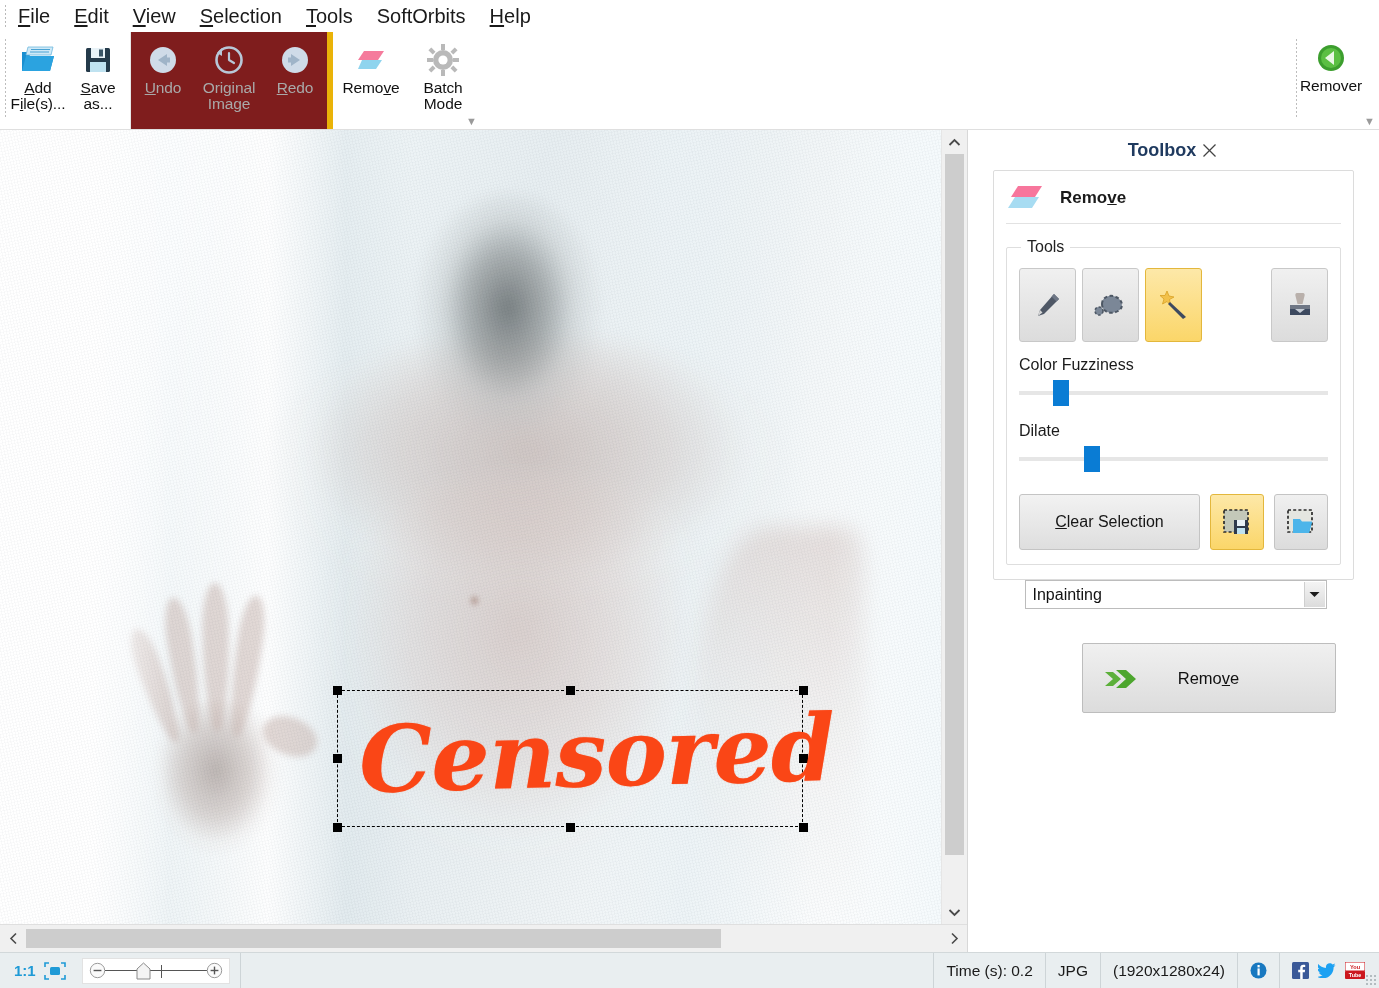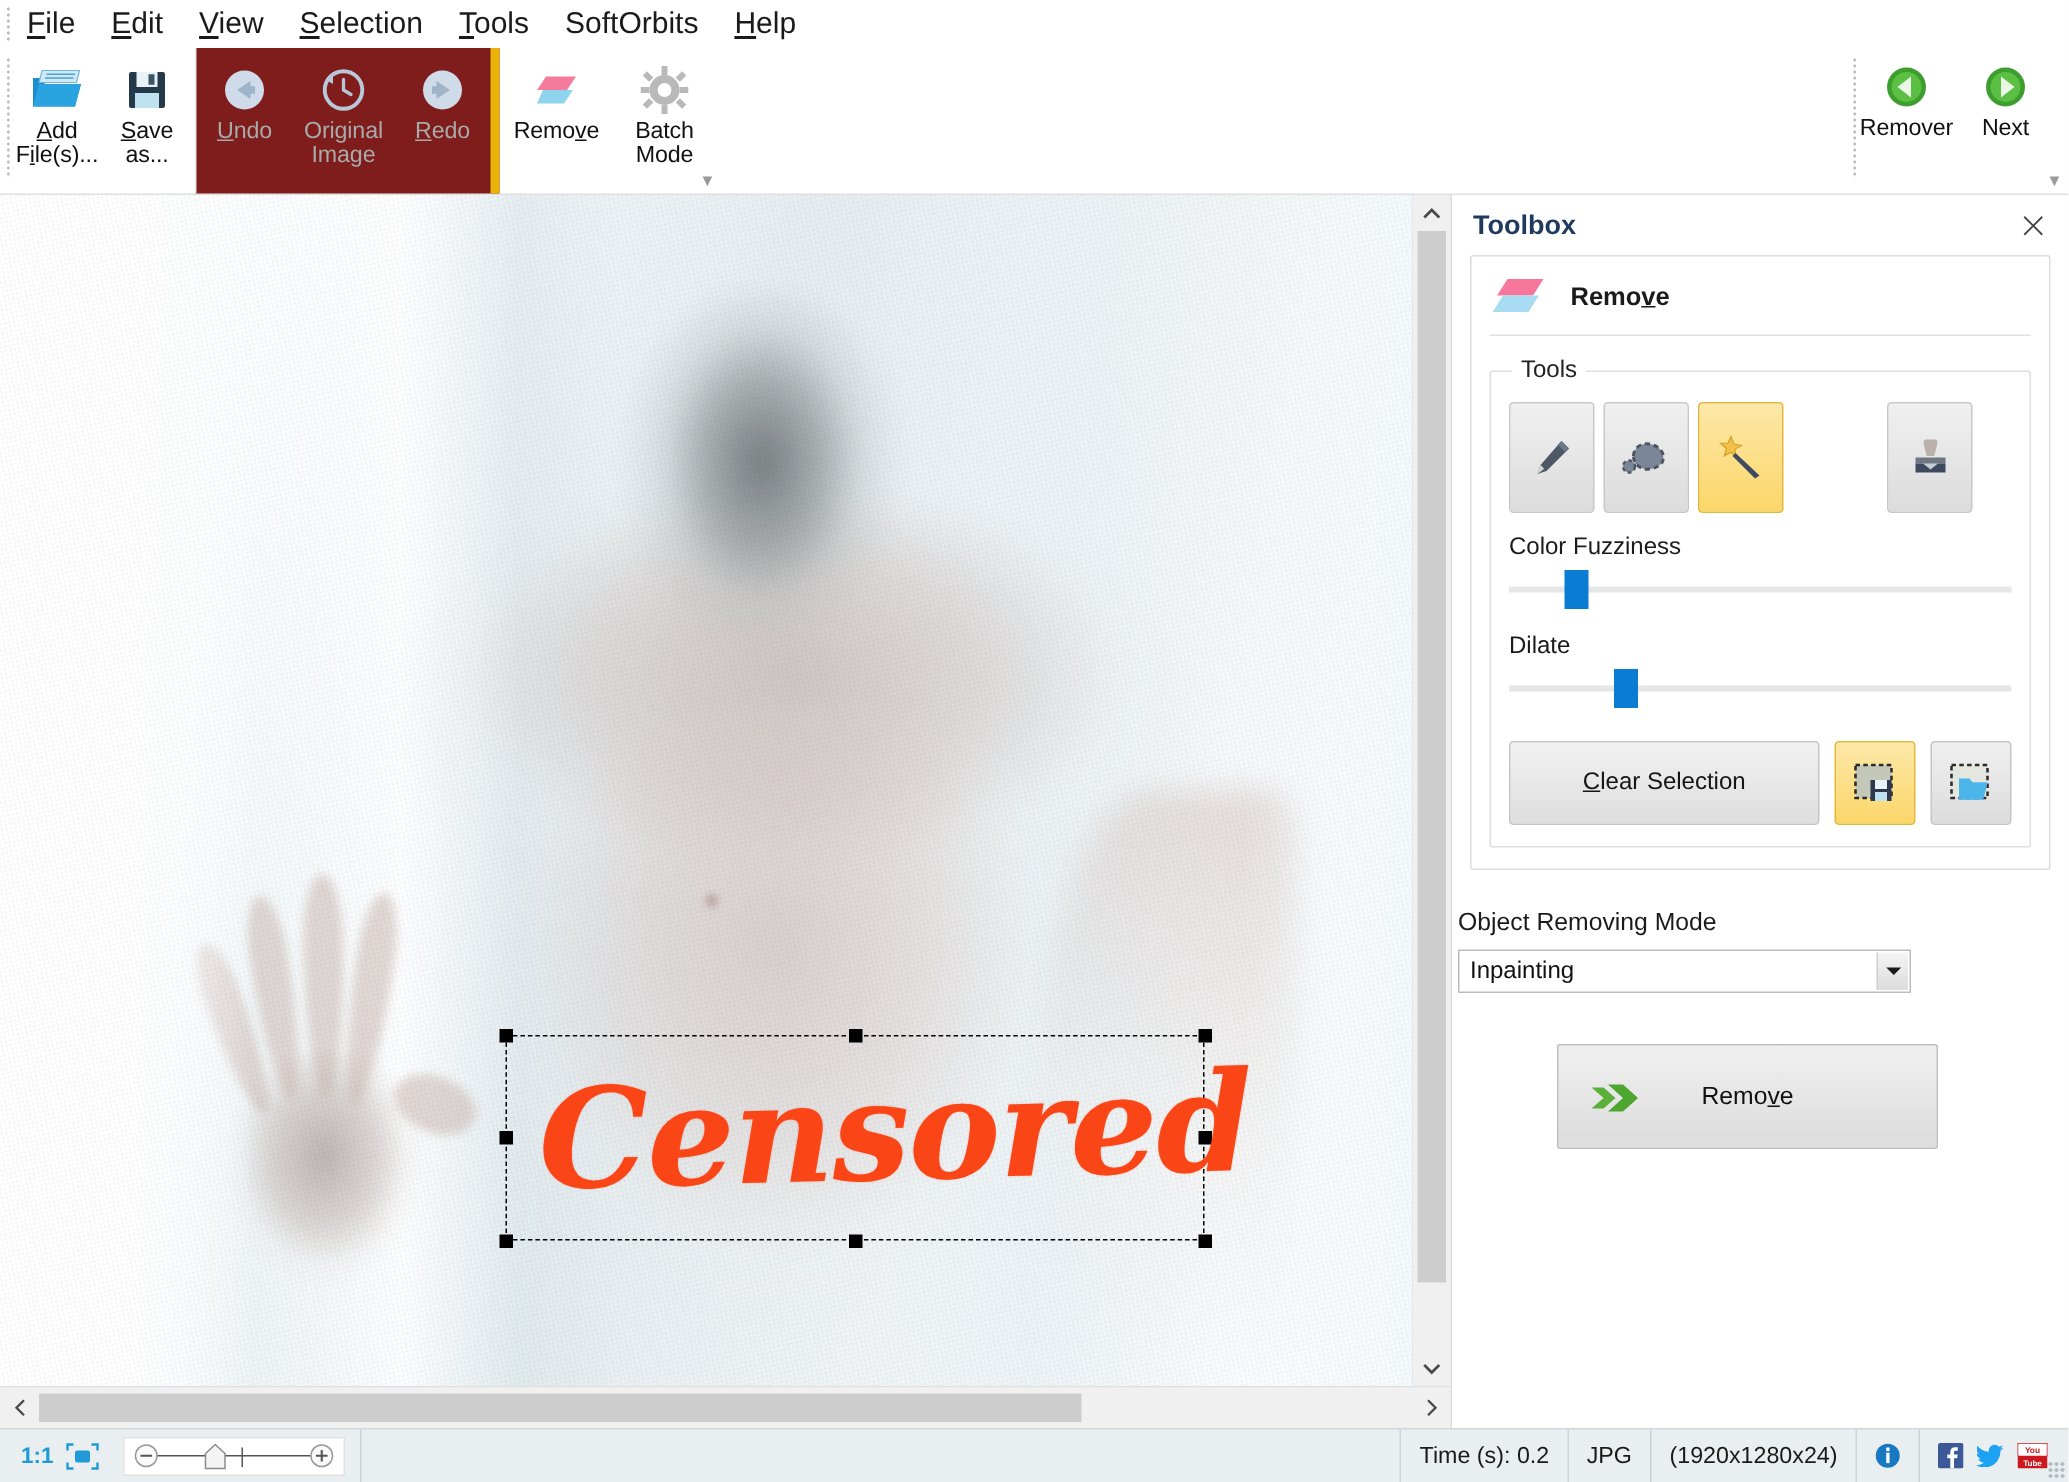--- a/index.html
+++ b/index.html
@@ -185,21 +185,21 @@
   .hscroll {
     height: 28px; flex: 0 0 28px; background: #f0f0f0; display: flex; align-items: stretch;
     border-top: 1px solid #dfdfdf;
   }
   .hscroll .sb-arrow{ width:26px; height:auto; }
   .sb-thumb-h { position:absolute; top:4px; bottom:4px; left:0; width:76%; background:#cdcdcd; }
 
   
   .toolbox {
     width: 412px; flex: 0 0 412px; background: #fff; border-left: 1px solid #d8d8d8;
-    display: flex; flex-direction: column; position: relative;
+    display: flex; flex-direction: column; position: relative; align-items: center;
   }
   .tb-header { height: 40px; display: flex; align-items: center; padding: 0 10px 0 14px; }
   .tb-title { font-size: 18px; font-weight: bold; color: #1f3a5f; }
   .tb-close { margin-left: auto; color: #555; font-size: 19px; line-height:1; padding:4px 6px;}
   .tb-panel {
     margin: 0 12px; border: 1px solid #dcdcdc; border-radius: 2px; padding: 10px 12px 14px;
     background: #fff;
   }
   .tb-head-row { display:flex; align-items:center; gap: 14px; padding: 2px 0 8px; }
   .eraser-ico { width: 40px; height: 30px; position: relative; flex:0 0 auto;}
@@ -391,30 +391,20 @@
     <div class="ribbon-right">
       <div class="rbtn wide">
         <div class="ico">
           <svg width="30" height="30" viewBox="0 0 30 30">
             <circle cx="15" cy="15" r="13" fill="#3c9e2e"></circle>
             <circle cx="15" cy="15" r="10" fill="#5bbf43"></circle>
             <path d="M18 8 L9 15 L18 22 Z" fill="#eaf7e6"></path>
           </svg>
         </div>
         <div class="lbl">Remover</div>
-      </div>
-      <div class="rbtn">
-        <div class="ico">
-          <svg width="30" height="30" viewBox="0 0 30 30">
-            <circle cx="15" cy="15" r="13" fill="#3c9e2e"></circle>
-            <circle cx="15" cy="15" r="10" fill="#5bbf43"></circle>
-            <path d="M12 8 L21 15 L12 22 Z" fill="#eaf7e6"></path>
-          </svg>
-        </div>
-        <div class="lbl">Next</div>
       </div>
       <div class="expander">▼</div>
     </div>
   </div>
 
   <div class="body">
 
     <div class="canvas-wrap">
       <div class="canvas-row">
         <div class="canvas">
@@ -584,21 +574,20 @@
                   <rect x="2" y="2" width="24" height="22" fill="#e4e6e0" stroke="#2b2b2b" stroke-width="1.7" stroke-dasharray="3,2.2"></rect>
                   <path d="M10 14 L26 14 L23 25 L7 25 Z" fill="#2ba3e0"></path>
                   <path d="M7 11 L14 11 L16 13.5 L26 13.5 L23 25 L7 25 Z" fill="#4cb5ea"></path>
                 </svg>
               </span>
             </div>
           </div>
         </fieldset>
       </div>
 
-      <div class="mode-lbl">Object Removing Mode</div>
       <div class="combo">
         <div class="val">Inpainting</div>
         <div class="arrow">
           <svg width="11" height="7">
               <path d="M0.5 1 L5.5 6 L10.5 1 Z" fill="#1b1b1b"></path>
             </svg>
         </div>
       </div>
 
       <div class="remove-btn">

